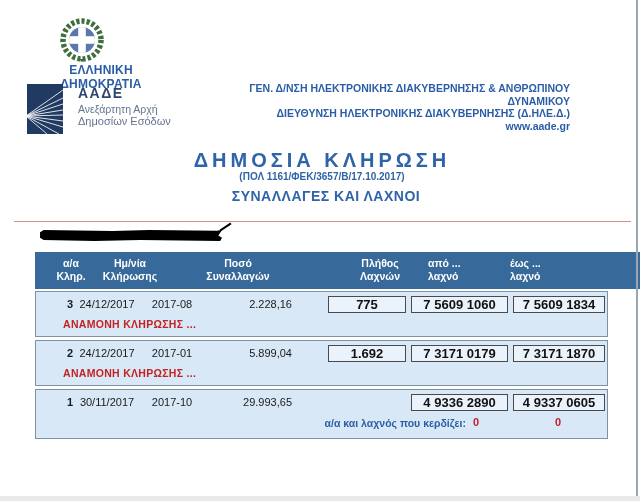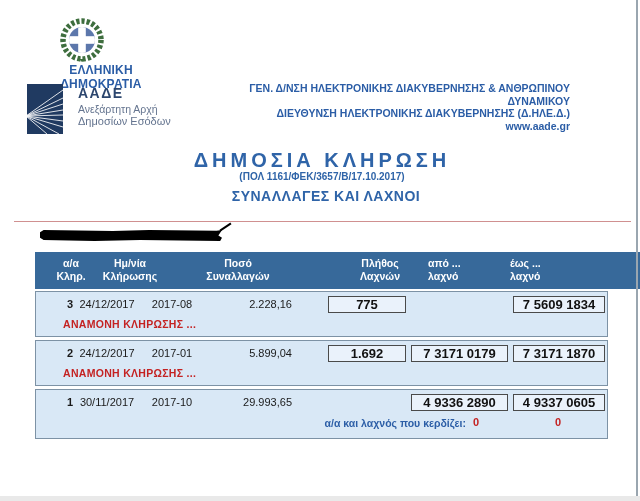--- a/index.html
+++ b/index.html
@@ -133,20 +133,21 @@
       <div>λαχνό</div>
     </div>
 </div>
 
 <div class="abs row row1">
   <div class="cell c-aa">3</div>
   <div class="cell c-date" style="width:72px;text-align:center;">24/12/2017</div>
   <div class="cell c-period">2017-08</div>
   <div class="cell c-amount">2.228,16</div>
   <div class="vbox b-count">775</div>
+  <div class="vbox b-from">7 5609 1060</div>
   <div class="vbox b-to">7 5609 1834</div>
   <div class="status">ΑΝΑΜΟΝΗ ΚΛΗΡΩΣΗΣ ...</div>
 </div>
 
 <div class="abs row row2">
   <div class="cell c-aa">2</div>
   <div class="cell c-date" style="width:72px;text-align:center;">24/12/2017</div>
   <div class="cell c-period">2017-01</div>
   <div class="cell c-amount">5.899,04</div>
   <div class="vbox b-count">1.692</div>

